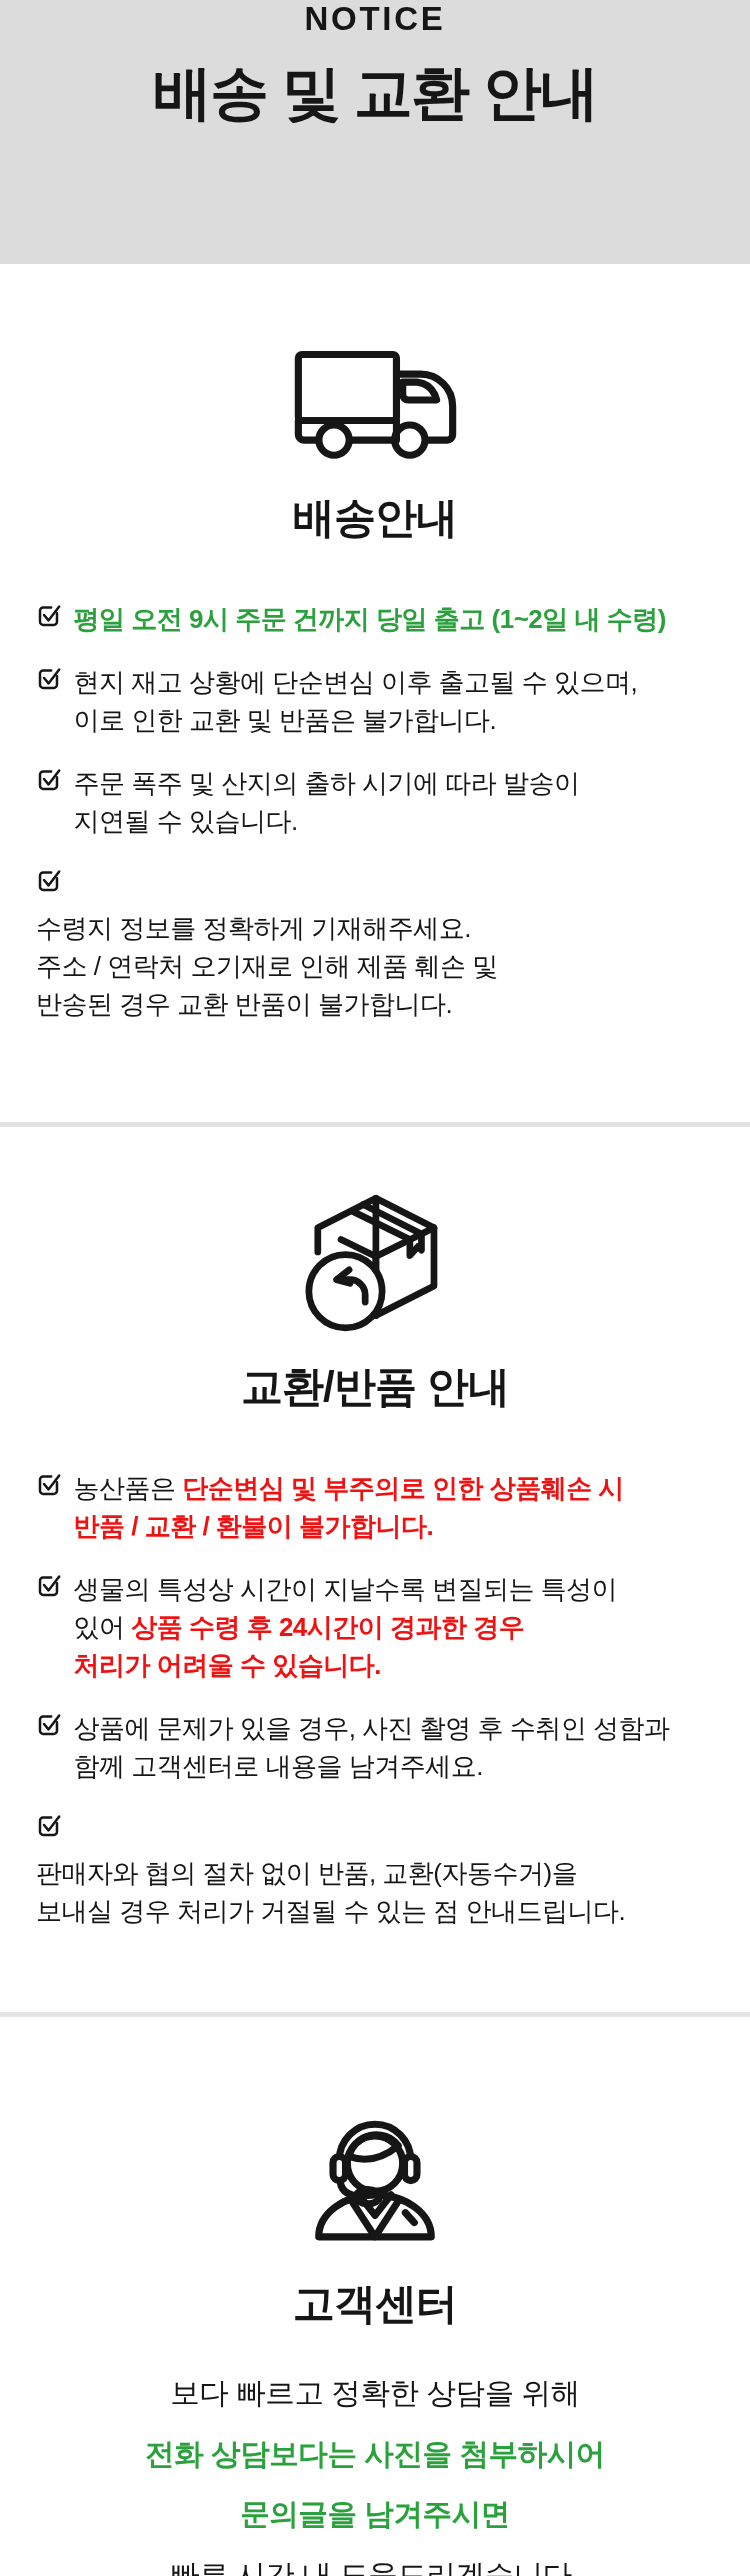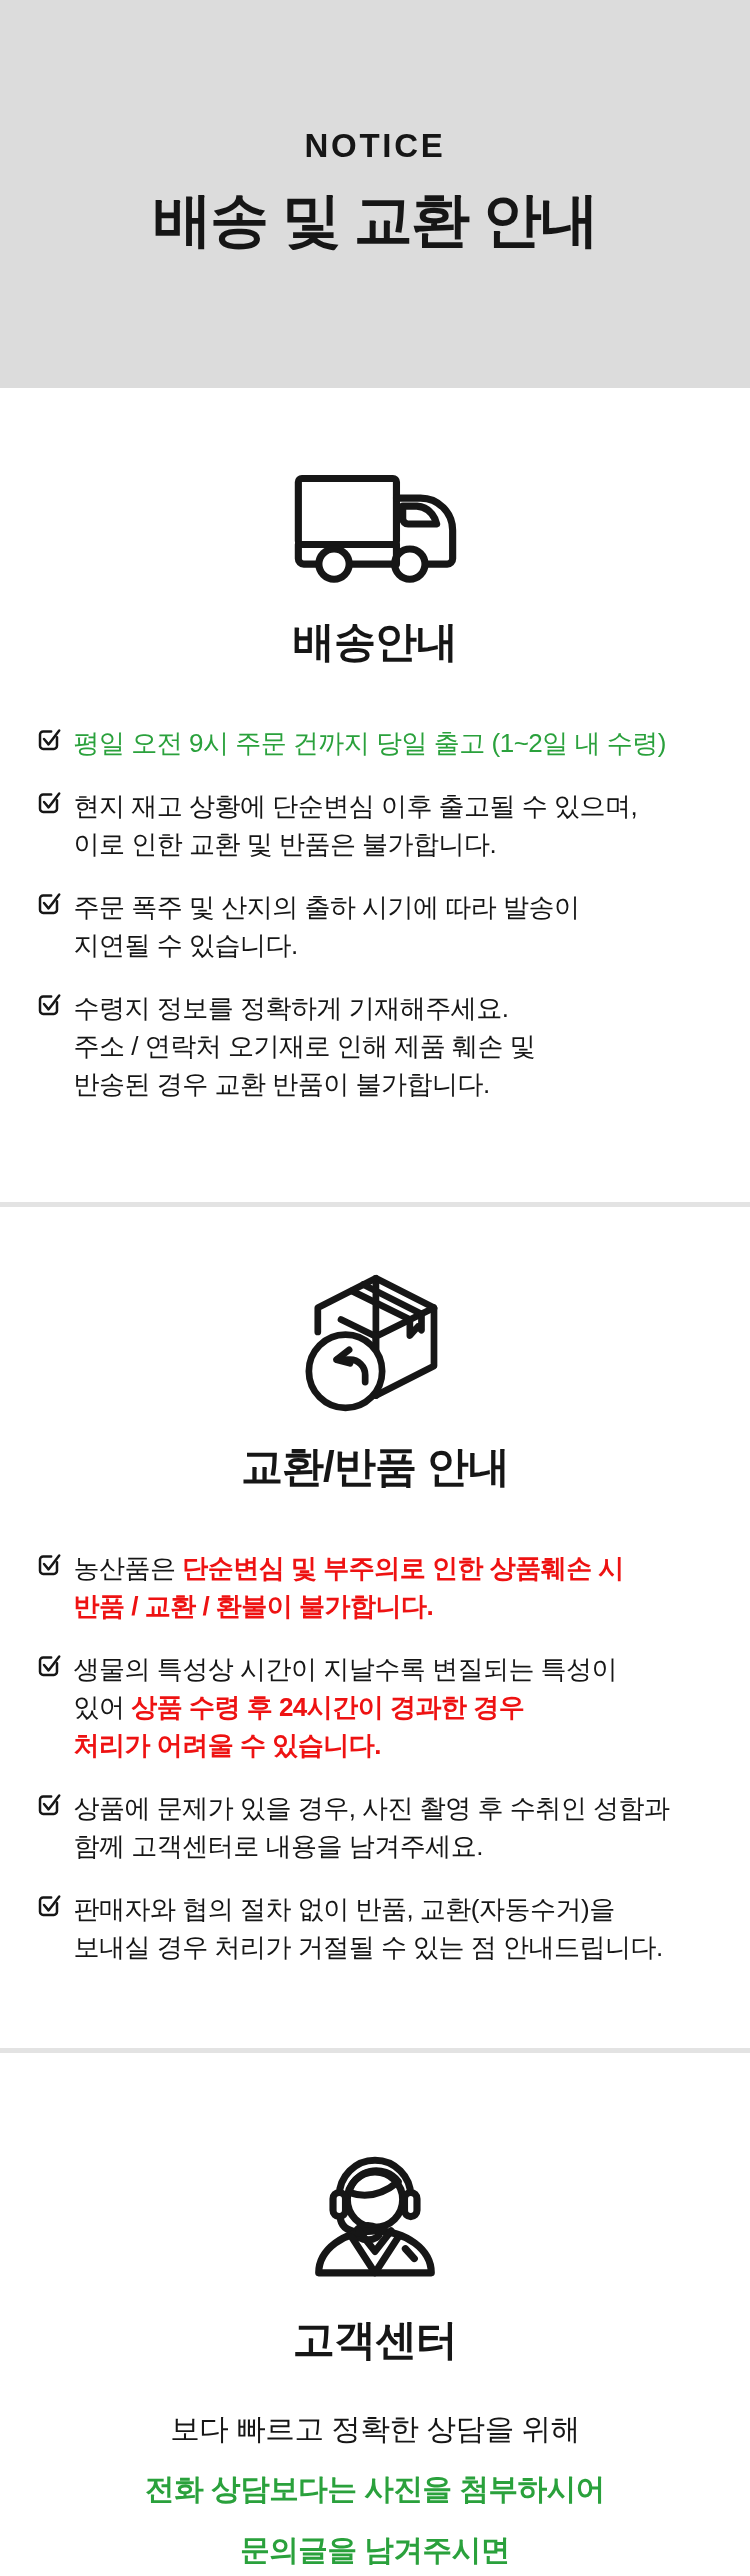--- a/index.html
+++ b/index.html
@@ -13,50 +13,50 @@
   html,body{background:#ffffff;}
   body{
     width:750px;
     font-family:"Liberation Sans","DejaVu Sans",sans-serif;
     color:var(--text);
   }
   .page{width:750px;min-height:2576px;display:flex;flex-direction:column;}
 
   
   .notice-header{
-    height:388px;background:var(--header-bg);
-    display:flex;flex-direction:column;align-items:center;justify-content:center;
+    height:264px;background:var(--header-bg);
+    display:flex;flex-direction:column;align-items:center;justify-content:flex-start;
     gap:16px;
   }
   .kicker{font-size:33px;font-weight:900;letter-spacing:2.7px;}
   .big-title{font-size:59px;font-weight:900;letter-spacing:-1.8px;}
 
   
   .section{text-align:center;}
   .section-icon{display:inline-block;}
   .section-icon svg{display:block;}
   .section-title{font-size:42px;font-weight:900;letter-spacing:-0.9px;margin-top:19.7px;}
 
   .sec-shipping{padding-top:85px;padding-bottom:99px;}
   .sec-exchange{padding-top:66px;padding-bottom:82px;}
   .sec-cs{padding-top:84px;padding-bottom:120px;}
 
   .divider{height:5.4px;background:var(--divider);width:100%;}
 
   
   .check-list{margin:54px 36px 0 36px;text-align:left;}
   .check-item{display:flex;align-items:flex-start;gap:12.5px;margin-bottom:25px;}
-  .check-item:last-child{margin-bottom:0;}
+  .check-item:last-child{margin-bottom:0;flex-direction:column;}
   .checkbox-icon{flex:0 0 auto;margin-top:3.6px;}
   .item-text{
     font-size:26px;line-height:38px;font-weight:500;letter-spacing:-0.5px;
   }
   .seg{white-space:pre-line;}
   .seg-plain{color:var(--text);font-weight:500;}
-  .seg-green{color:var(--green);font-weight:400;}
+  .seg-green{color:var(--green);font-weight:700;}
   .seg-red{color:var(--red);font-weight:800;}
 
   
   .cs-message{margin-top:45px;}
   .cs-line{font-size:29.5px;line-height:31px;margin-bottom:29.5px;letter-spacing:-0.4px;}
   .cs-line:last-child{margin-bottom:12px;}
   .cs-line .seg-plain{font-weight:500;}
   .cs-line .seg-green{font-weight:800;}
 </style>
 </head>

